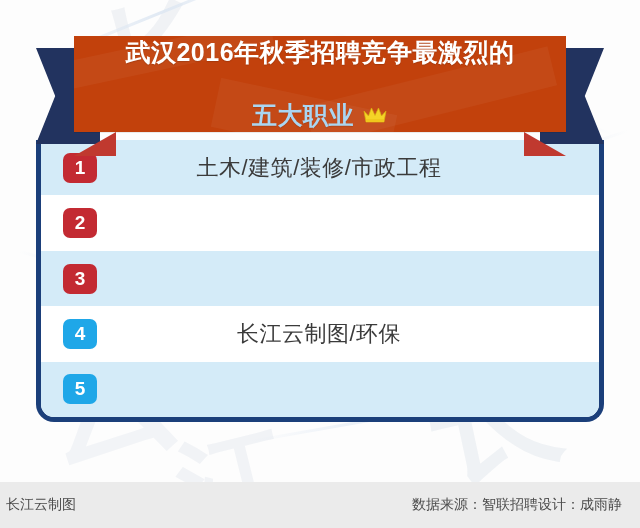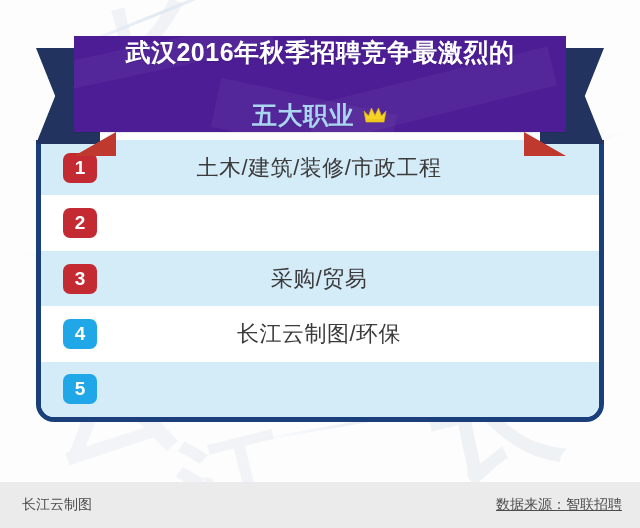--- a/index.html
+++ b/index.html
@@ -86,21 +86,21 @@
     z-index: 2;
   }
   .fold-left  { left: 74px;  clip-path: polygon(0 100%, 100% 0, 100% 100%); }
   .fold-right { right: 74px; clip-path: polygon(0 0, 100% 100%, 0 100%); }
   #banner {
     position: absolute;
     left: 74px;
     right: 74px;
     top: 0;
     height: 96px;
-    background: #4c1d95;
+    background: #c2410c;
     z-index: 3;
     display: flex;
     flex-direction: column;
     align-items: center;
     justify-content: center;
     gap: 2px;
     box-shadow: 0 1px 0 rgba(0,0,0,0.08);
   }
   .banner-sheen {
     position: absolute;
@@ -205,29 +205,28 @@
     bottom: 0;
     height: 46px;
     background: #ebebeb;
     display: flex;
     align-items: center;
     z-index: 4;
     color: #4c4c4c;
     font-size: 14px;
   }
   #footer-left {
-    padding-left: 22px;
+    padding-left: 6px;
     flex: 0 0 auto;
   }
   #footer-right {
     margin-left: auto;
     padding-right: 18px;
     display: flex;
     align-items: center;
-    text-decoration: underline;
   }
   .foot-txt { white-space: nowrap; }
 </style>
 </head>
 <body>
 
 <div id="poster">
 
   <div class="wm-layer">
     <span class="wm wm-a">长</span>
@@ -249,21 +248,20 @@
         <span class="badge red">1</span>
         <span class="row-label">土木/建筑/装修/市政工程</span>
       </div>
 
       <div class="row base">
         <span class="badge red">2</span>
       </div>
 
       <div class="row alt">
         <span class="badge red">3</span>
-        <span class="row-label">采购/贸易</span>
       </div>
 
       <div class="row base">
         <span class="badge blue">4</span>
         <span class="row-label">长江云制图/环保</span>
       </div>
 
       <div class="row alt">
         <span class="badge blue">5</span>
       </div>
@@ -291,16 +289,17 @@
           <rect x="4" y="14" width="18" height="3" fill="#f0c81c"></rect>
         </svg>
       </div>
     </div>
   </div>
 
   <div id="footer">
     <div id="footer-left" class="foot-txt">长江云制图</div>
     <div id="footer-right">
       <span class="foot-txt">数据来源：智联招聘</span>
+      <span class="foot-txt">设计：成雨静</span>
     </div>
   </div>
 
 </div>
 
 </body></html>

